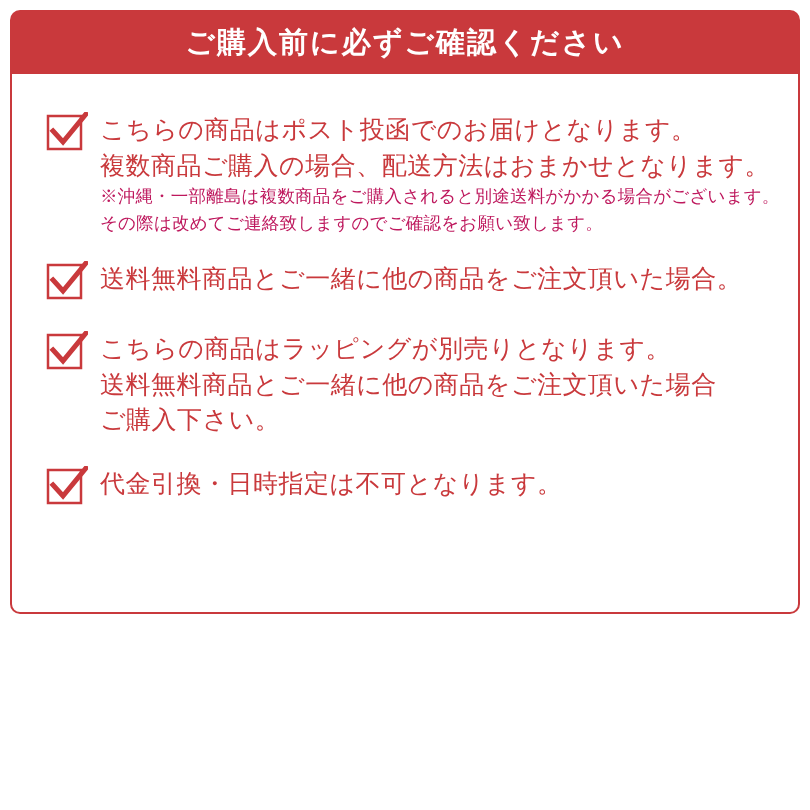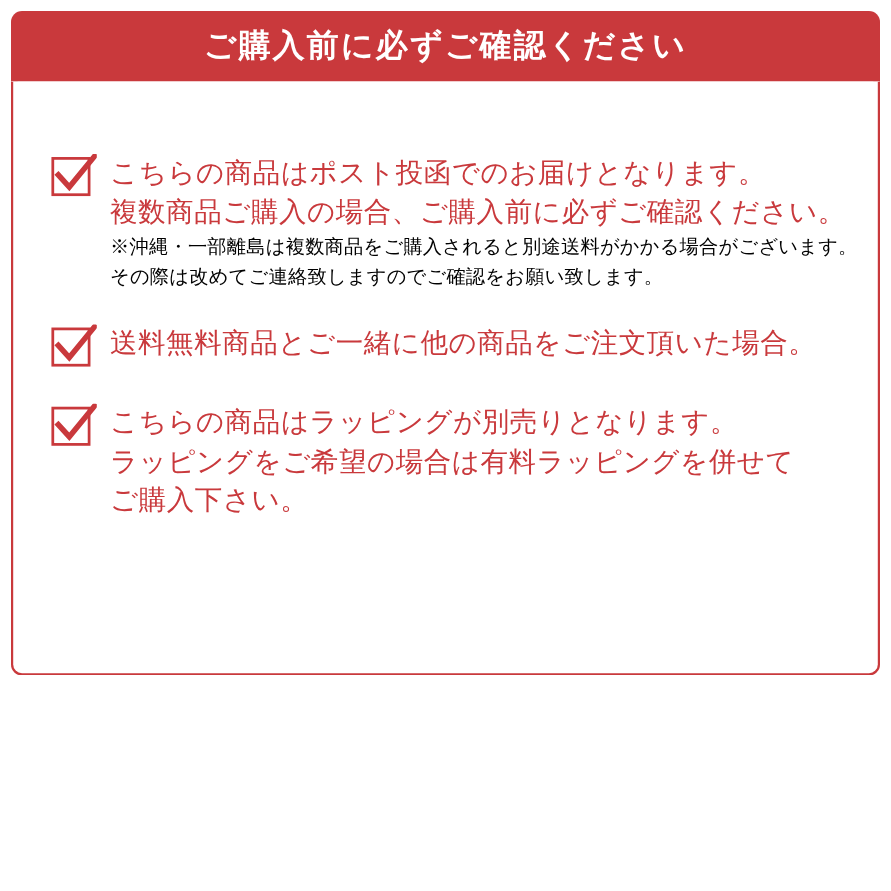--- a/index.html
+++ b/index.html
@@ -44,21 +44,20 @@
     border: 2px solid #c9393c;
     border-top: none;
     border-radius: 0 0 10px 10px;
     background: #ffffff;
     padding: 36px 34px 0 34px;
   }
   .item {
     display: flex;
     align-items: flex-start;
     margin-bottom: 26px;
-    margin-top: 28px;
   }
   .item:last-child {
     margin-bottom: 0;
   }
   .check {
     flex: 0 0 auto;
     width: 42px;
     height: 42px;
     margin-right: 12px;
     margin-top: 2px;
@@ -71,21 +70,21 @@
     padding-top: 2px;
   }
   .line-main {
     color: #c9393c;
     font-size: 25px;
     line-height: 1.42;
     letter-spacing: 0.5px;
     white-space: nowrap;
   }
   .line-sub {
-    color: #000000;
+    color: #be185d;
     font-size: 17.5px;
     line-height: 1.55;
     letter-spacing: 0.2px;
     white-space: nowrap;
   }
   .spacer-item {
     margin-bottom: 22px;
   }
 </style>
 </head>
@@ -101,21 +100,21 @@
 
     <div class="item spacer-item">
       <span class="check">
         <svg width="42" height="42" viewBox="0 0 42 42">
           <rect x="2" y="4" width="33" height="33" fill="none" stroke="#c9393c" stroke-width="2.5"></rect>
           <path d="M7 19 L17 30 L40 2" fill="none" stroke="#c9393c" stroke-width="5" stroke-linecap="square"></path>
         </svg>
       </span>
       <div class="lines">
         <div class="line-main">こちらの商品はポスト投函でのお届けとなります。</div>
-        <div class="line-main">複数商品ご購入の場合、ご購入前に必ずご確認ください。</div>
+        <div class="line-main">複数商品ご購入の場合、配送方法はおまかせとなります。</div>
         <div class="line-sub">※沖縄・一部離島は複数商品をご購入されると別途送料がかかる場合がございます。</div>
         <div class="line-sub">その際は改めてご連絡致しますのでご確認をお願い致します。</div>
       </div>
     </div>
 
     <div class="item">
       <span class="check">
         <svg width="42" height="42" viewBox="0 0 42 42">
           <rect x="2" y="4" width="33" height="33" fill="none" stroke="#c9393c" stroke-width="2.5"></rect>
           <path d="M7 19 L17 30 L40 2" fill="none" stroke="#c9393c" stroke-width="5" stroke-linecap="square"></path>
@@ -128,20 +127,31 @@
 
     <div class="item">
       <span class="check">
         <svg width="42" height="42" viewBox="0 0 42 42">
           <rect x="2" y="4" width="33" height="33" fill="none" stroke="#c9393c" stroke-width="2.5"></rect>
           <path d="M7 19 L17 30 L40 2" fill="none" stroke="#c9393c" stroke-width="5" stroke-linecap="square"></path>
         </svg>
       </span>
       <div class="lines">
         <div class="line-main">こちらの商品はラッピングが別売りとなります。</div>
-        <div class="line-main">ラッピングをご希望の場合は有料ラッピングを併せて</div>
+        <div class="line-main">送料無料商品とご一緒に他の商品をご注文頂いた場合</div>
         <div class="line-main">ご購入下さい。</div>
       </div>
     </div>
 
+    <div class="item">
+      <span class="check">
+        <svg width="42" height="42" viewBox="0 0 42 42">
+          <rect x="2" y="4" width="33" height="33" fill="none" stroke="#c9393c" stroke-width="2.5"></rect>
+          <path d="M7 19 L17 30 L40 2" fill="none" stroke="#c9393c" stroke-width="5" stroke-linecap="square"></path>
+        </svg>
+      </span>
+      <div class="lines">
+        <div class="line-main">代金引換・日時指定は不可となります。</div>
+      </div>
+    </div>
 
   </div>
 </div>
 
 </body></html>

